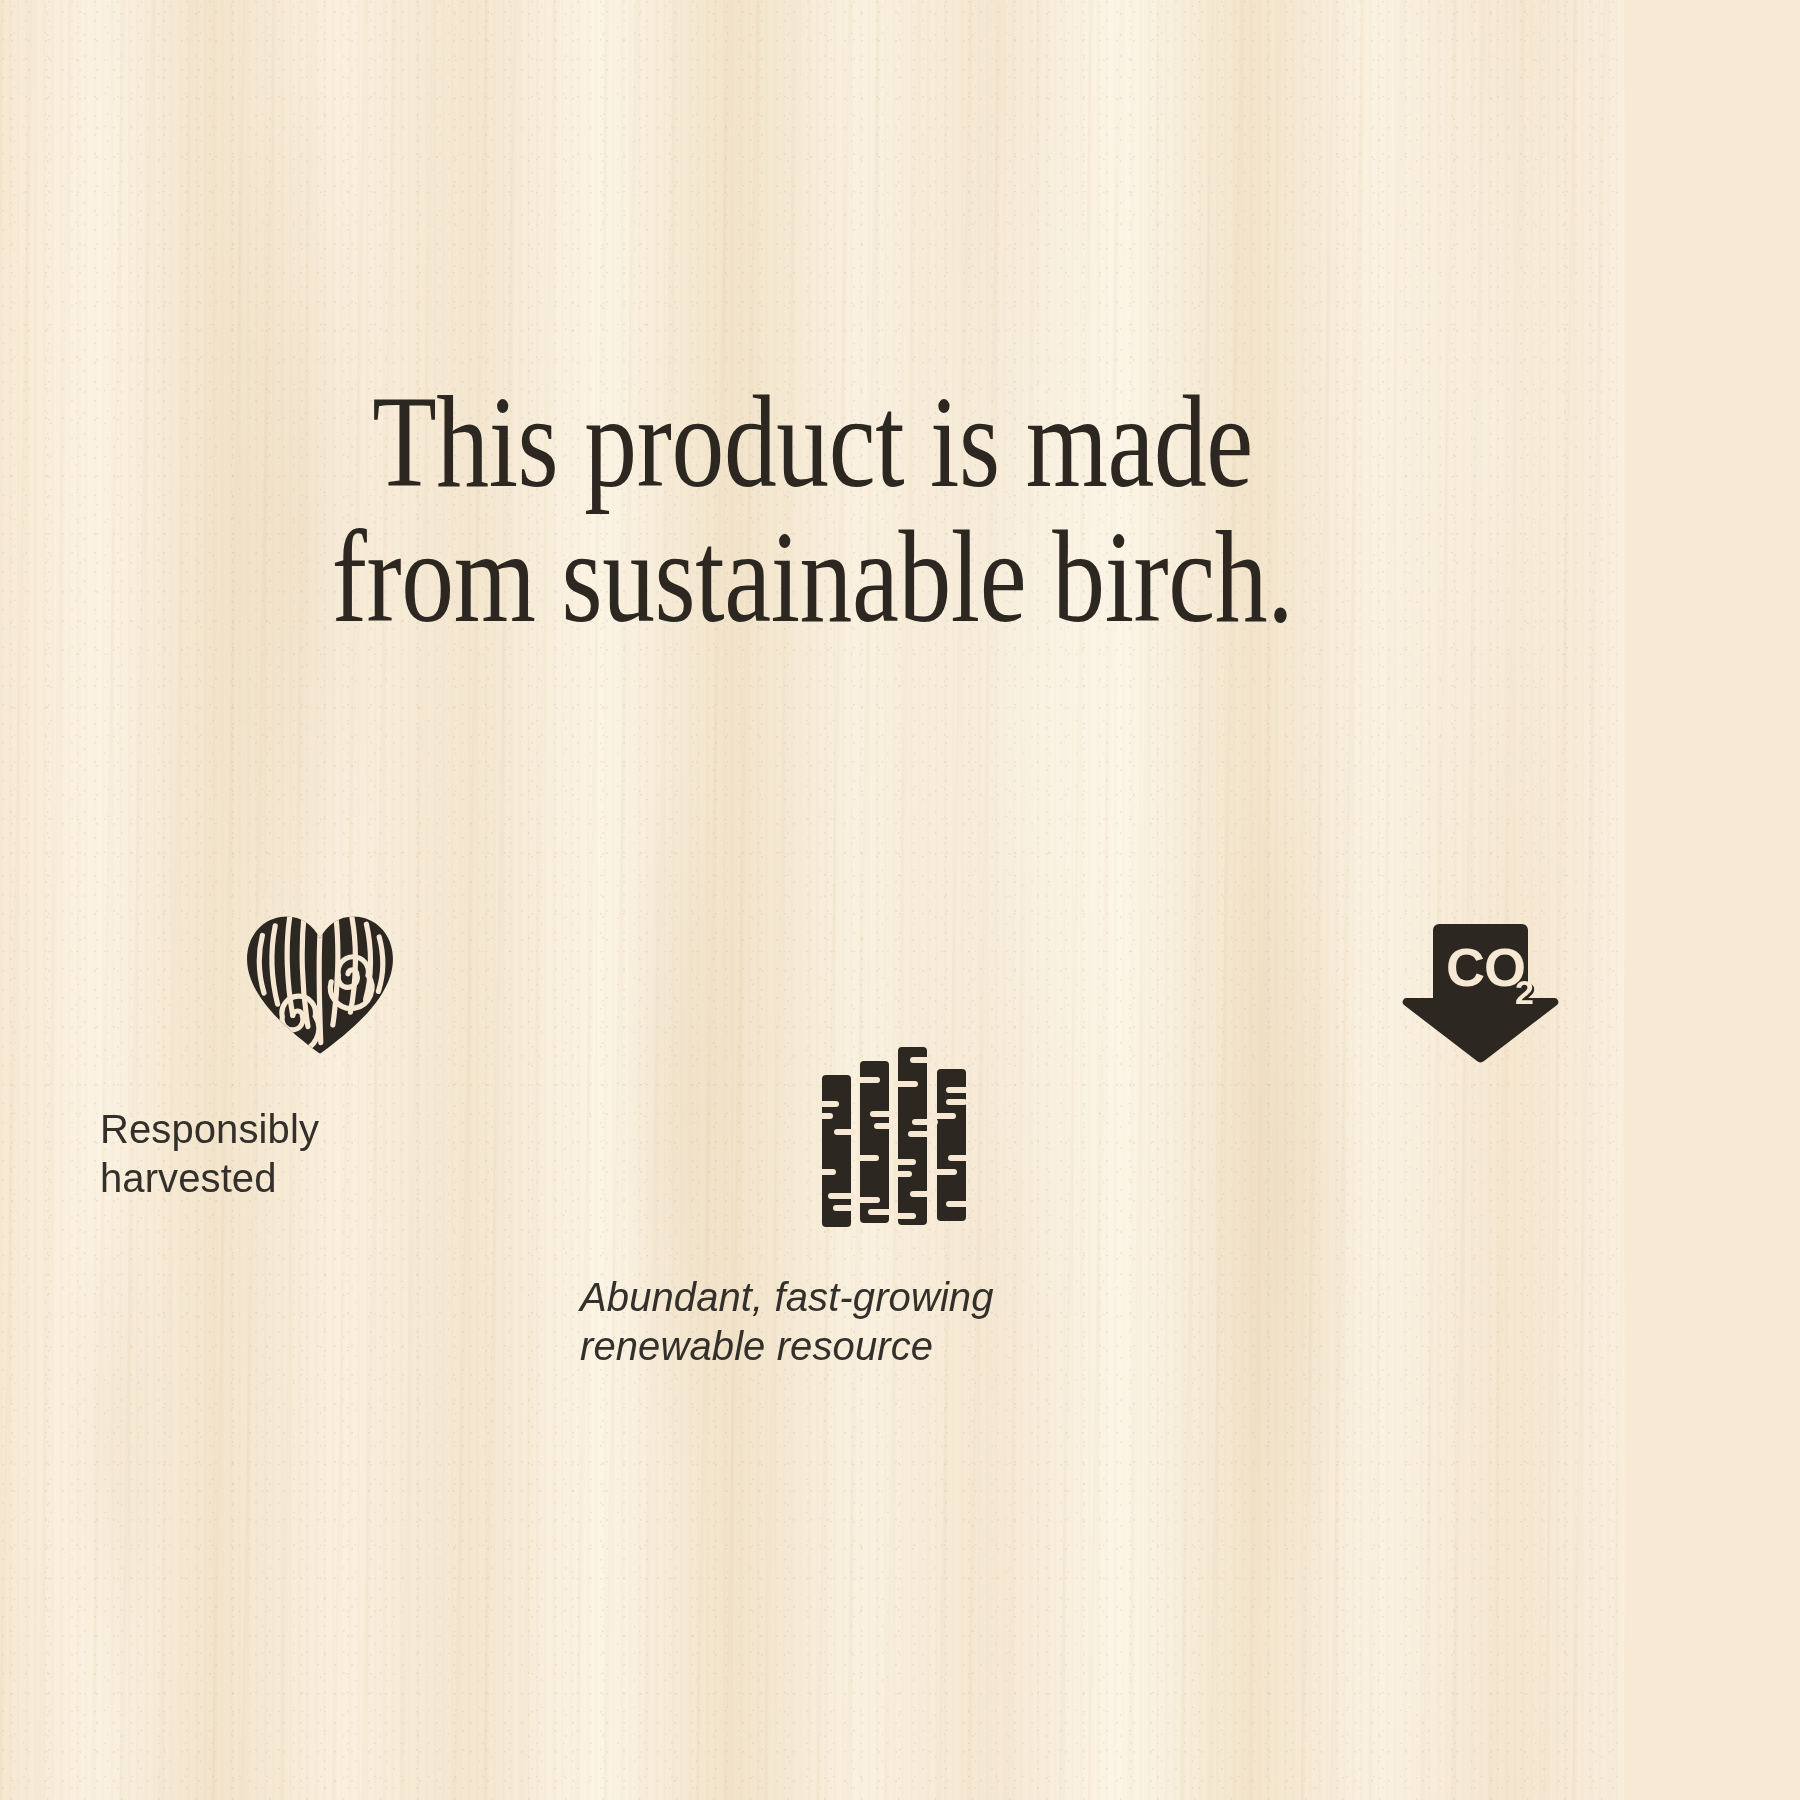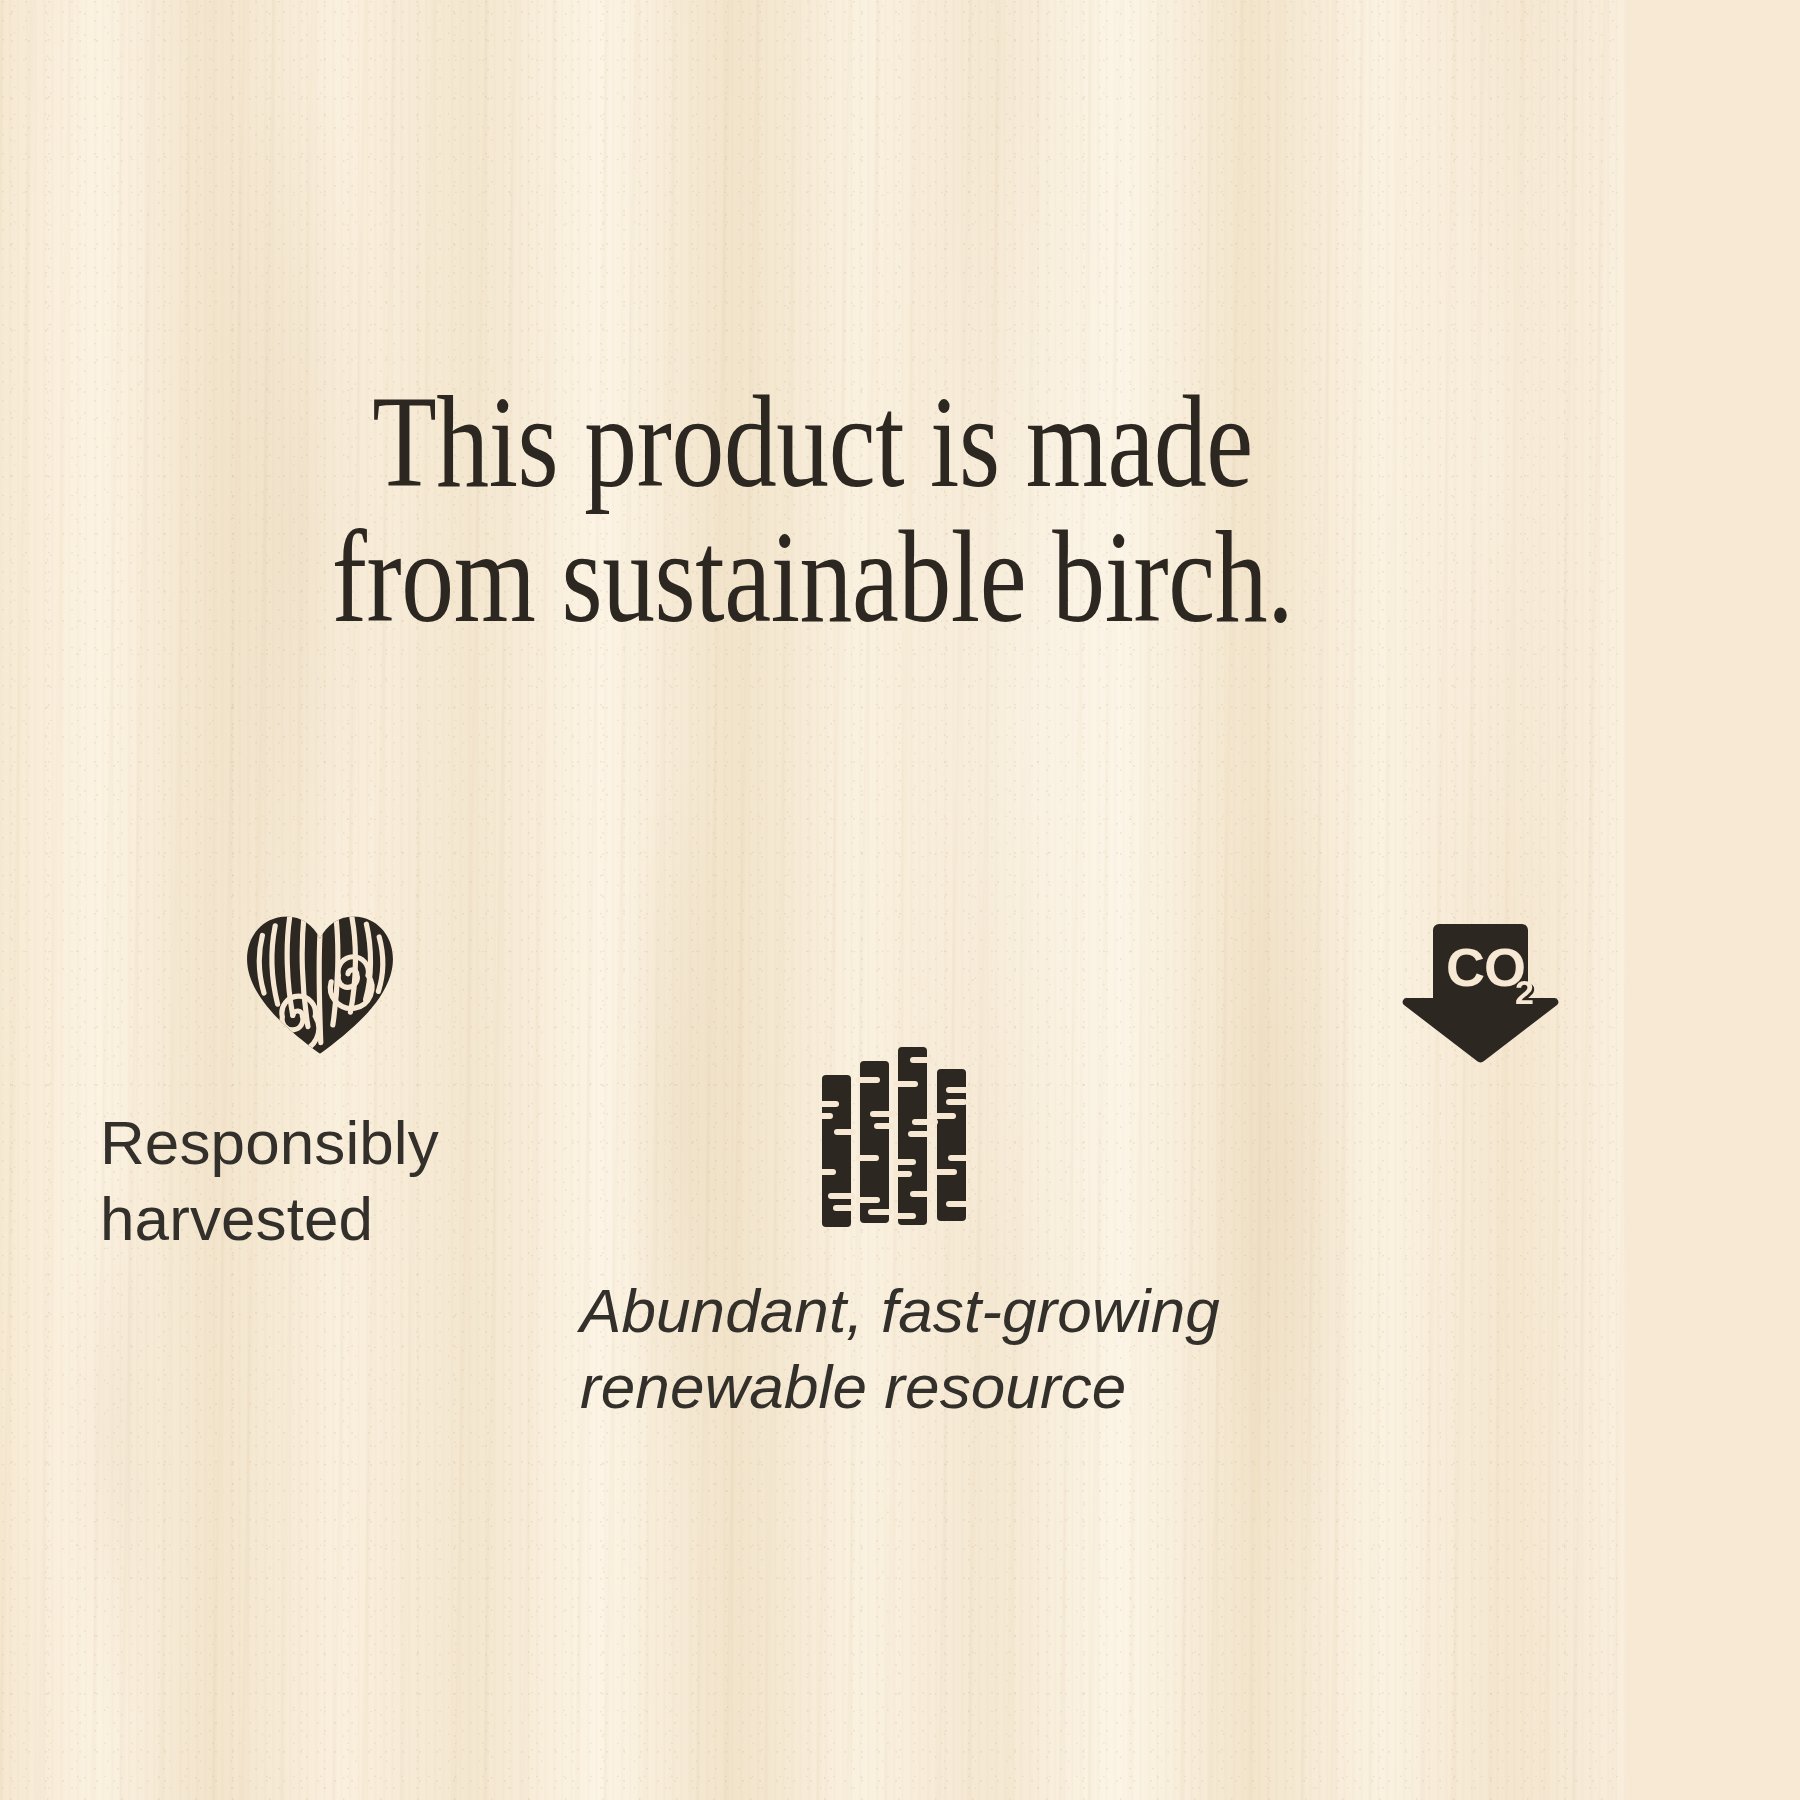--- a/index.html
+++ b/index.html
@@ -135,21 +135,21 @@
   }
 
   
   .feature {
     position: absolute;
     color: #2d2721;
     text-align: left;
   }
   .feature-label {
     font-family: "Liberation Sans", sans-serif;
-    font-size: 62px;
+    font-size: 40px;
     line-height: 1.22;
     color: #33302b;
     white-space: pre-line;
     letter-spacing: 0.1px;
   }
   .icon-wrap {
     display: flex;
     justify-content: center;
     align-items: flex-end;
   }

